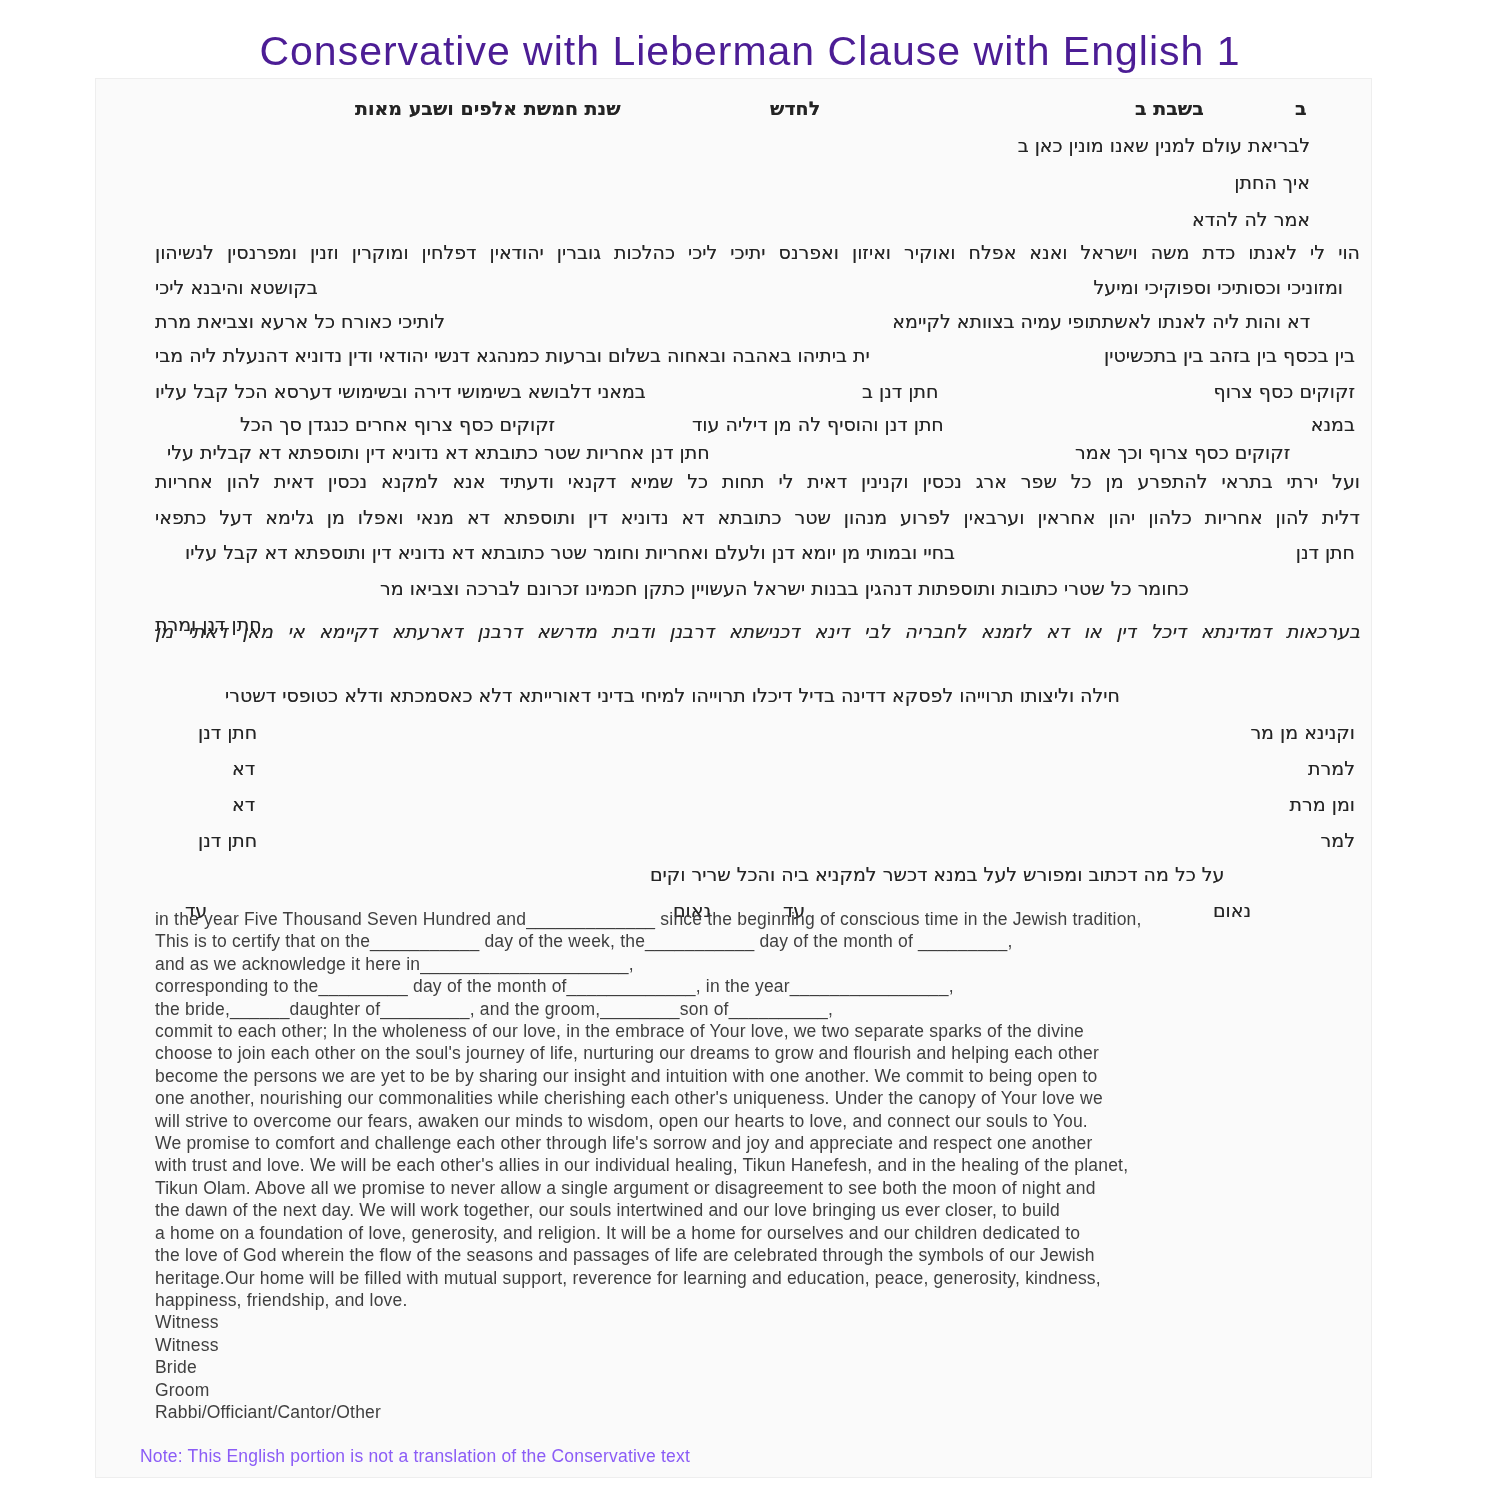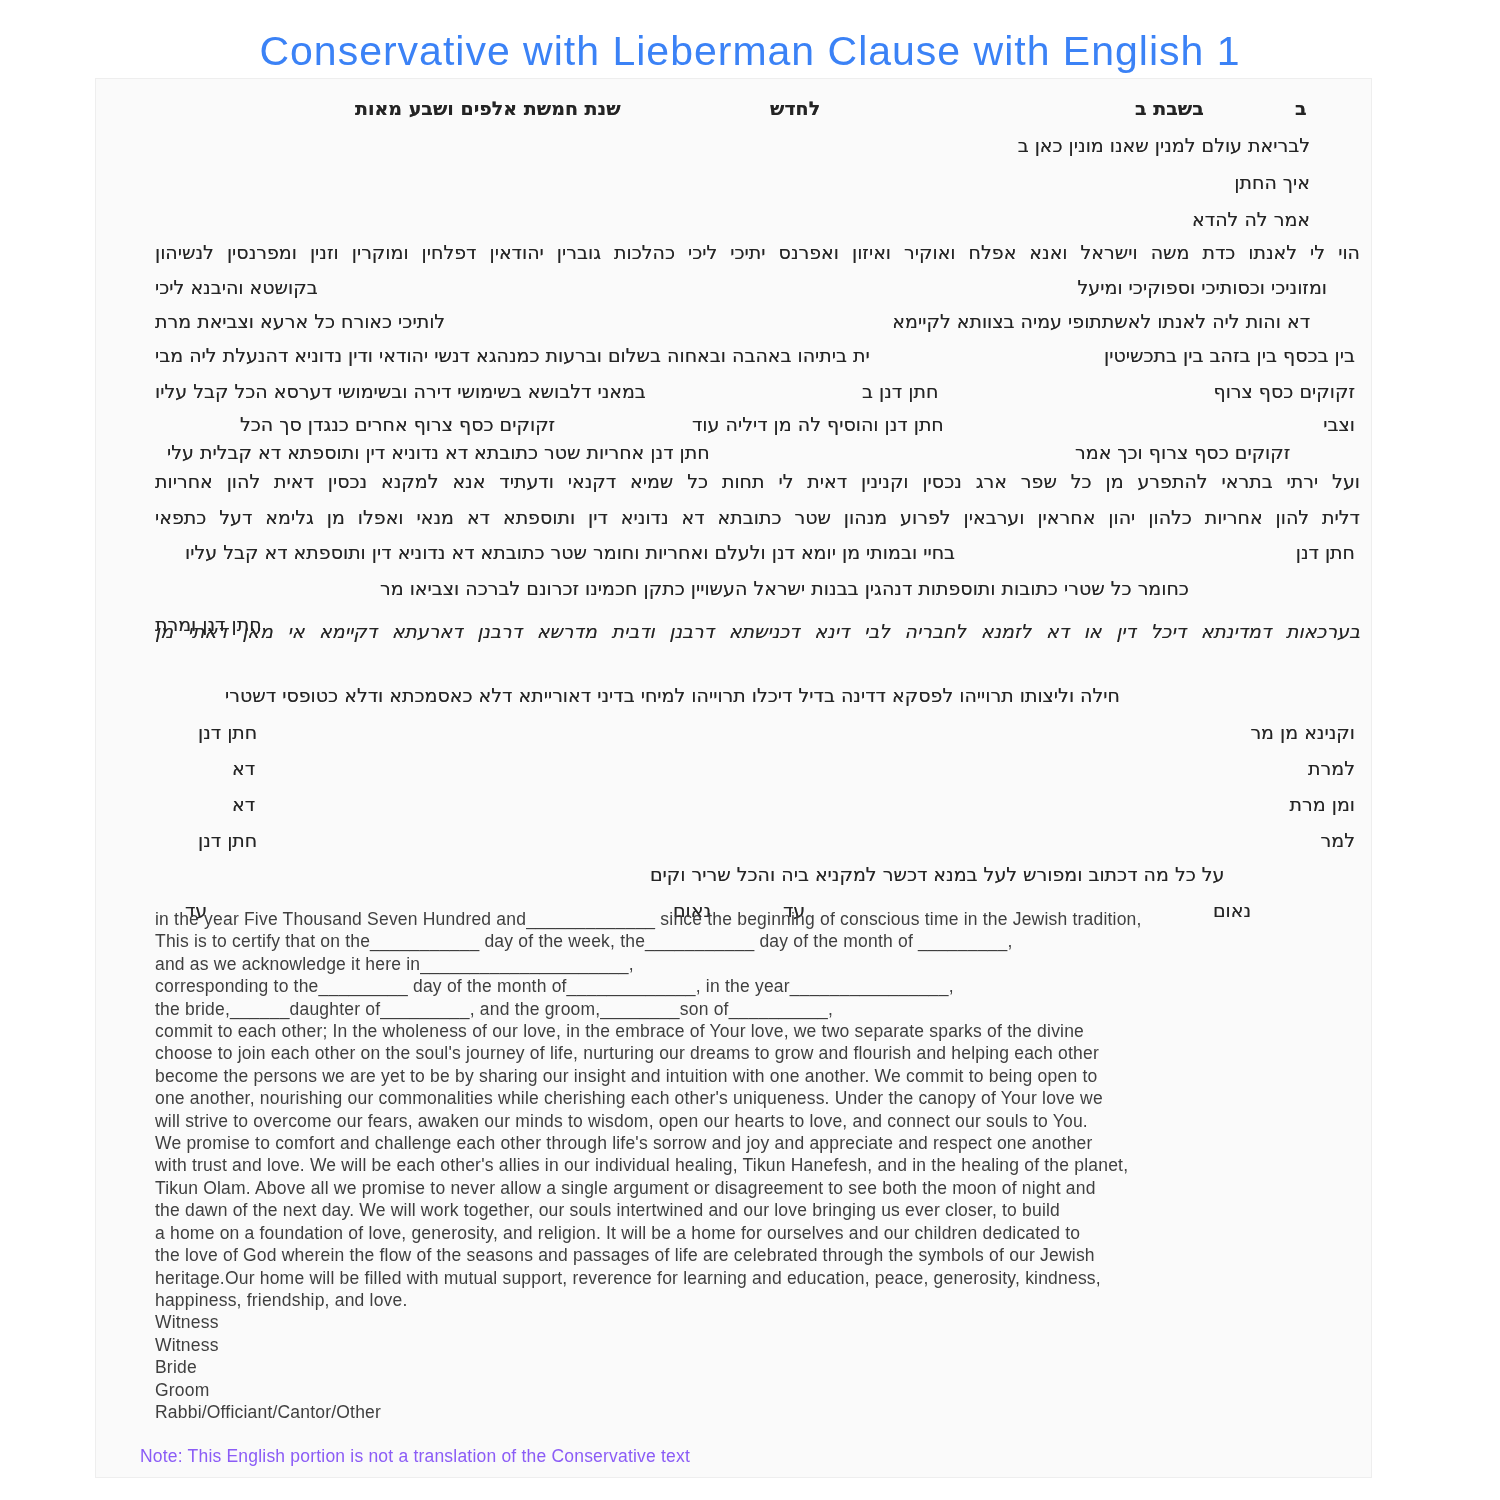--- a/index.html
+++ b/index.html
@@ -2,21 +2,21 @@
 <html><head>
 <meta charset="utf-8">
 <style>
   html,body{margin:0;padding:0;}
   body{
     width:1500px;height:1500px;position:relative;background:#ffffff;
     font-family:"Liberation Sans",sans-serif;overflow:hidden;
   }
   .title{
     position:absolute;top:28px;left:0;width:100%;text-align:center;
-    font-size:41px;font-weight:400;color:#3b82f6;letter-spacing:1px;
+    font-size:41px;font-weight:400;color:#4c1d95;letter-spacing:1px;
     font-family:"Liberation Sans",sans-serif;
   }
   .panel{
     position:absolute;left:95px;top:78px;width:1277px;height:1400px;
     background:#fafafa;border:1px solid #eeeeee;box-sizing:border-box;
   }
   .h-block{position:absolute;left:0;top:0;width:1500px;height:960px;}
   .h-line{
     position:absolute;left:0;width:1500px;height:32px;
     font-family:"DejaVu Serif","DejaVu Sans",serif;
@@ -61,39 +61,39 @@
       <span class="h-seg" style="right: 190px;">איך החתן</span>
     </div>
     <div class="h-line" style="top: 208px;">
       <span class="h-seg" style="right: 190px;">אמר לה להדא</span>
     </div>
     <div class="h-line" style="top: 241px;">
       <span class="h-full">הוי לי לאנתו כדת משה וישראל ואנא אפלח ואוקיר ואיזון ואפרנס יתיכי ליכי כהלכות גוברין יהודאין דפלחין ומוקרין וזנין ומפרנסין לנשיהון</span>
     </div>
     <div class="h-line" style="top: 276px; padding-left: 17px;">
       <span class="h-seg" style="left: 155px;">בקושטא והיבנא ליכי</span>
-      <span class="h-seg" style="right: 190px;">ומזוניכי וכסותיכי וספוקיכי ומיעל</span>
+      <span class="h-seg" style="right: 174px;">ומזוניכי וכסותיכי וספוקיכי ומיעל</span>
     </div>
     <div class="h-line" style="top: 310px;">
       <span class="h-seg" style="left: 155px;">לותיכי כאורח כל ארעא וצביאת מרת</span>
       <span class="h-seg" style="right: 190px;">דא והות ליה לאנתו לאשתתופי עמיה בצוותא לקיימא</span>
     </div>
     <div class="h-line" style="top: 344px;">
       <span class="h-seg" style="left: 155px;">ית ביתיהו באהבה ובאחוה בשלום וברעות כמנהגא דנשי יהודאי ודין נדוניא דהנעלת ליה מבי</span>
       <span class="h-seg" style="right: 145px;">בין בכסף בין בזהב בין בתכשיטין</span>
     </div>
     <div class="h-line" style="top: 380px;">
       <span class="h-seg" style="left: 155px;">במאני דלבושא בשימושי דירה ובשימושי דערסא הכל קבל עליו</span>
       <span class="h-seg" style="left: 862px;">חתן דנן ב</span>
       <span class="h-seg" style="right: 145px;">זקוקים כסף צרוף</span>
     </div>
     <div class="h-line" style="top: 413px;">
       <span class="h-seg" style="left: 240px;">זקוקים כסף צרוף אחרים כנגדן סך הכל</span>
       <span class="h-seg" style="left: 692px;">חתן דנן והוסיף לה מן דיליה עוד</span>
-      <span class="h-seg" style="right: 145px;">וצבי</span>
+      <span class="h-seg" style="right: 145px;">במנא</span>
     </div>
     <div class="h-line" style="top: 441px;">
       <span class="h-seg" style="left: 167px;">חתן דנן אחריות שטר כתובתא דא נדוניא דין ותוספתא דא קבלית עלי</span>
       <span class="h-seg" style="left: 1075px;">זקוקים כסף צרוף וכך אמר</span>
     </div>
     <div class="h-line" style="top: 470px;">
       <span class="h-full">ועל ירתי בתראי להתפרע מן כל שפר ארג נכסין וקנינין דאית לי תחות כל שמיא דקנאי ודעתיד אנא למקנא נכסין דאית להון אחריות</span>
     </div>
     <div class="h-line" style="top: 506px;">
       <span class="h-full">דלית להון אחריות כלהון יהון אחראין וערבאין לפרוע מנהון שטר כתובתא דא נדוניא דין ותוספתא דא מנאי ואפלו מן גלימא דעל כתפאי</span>

